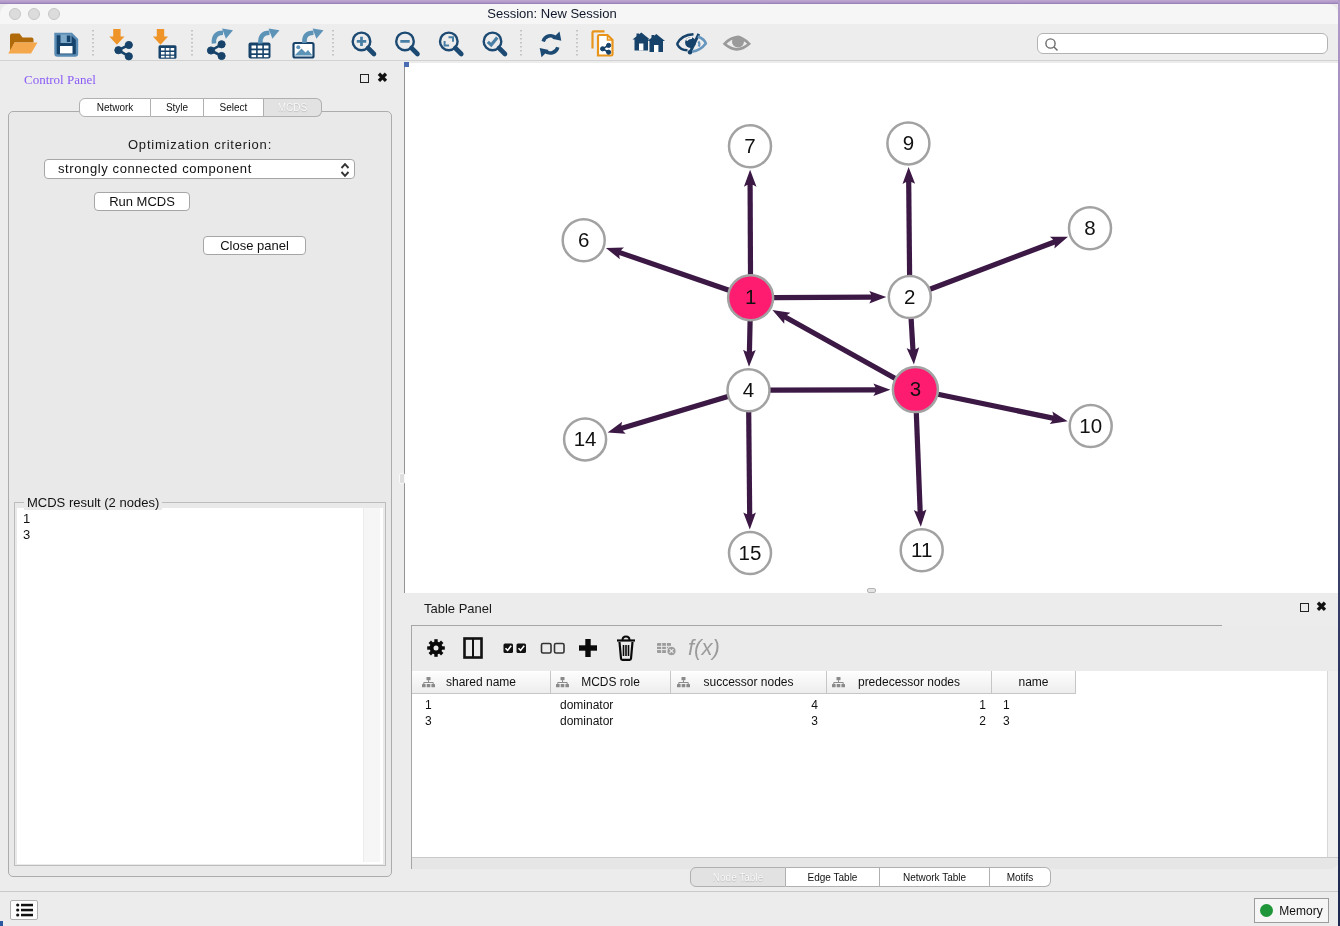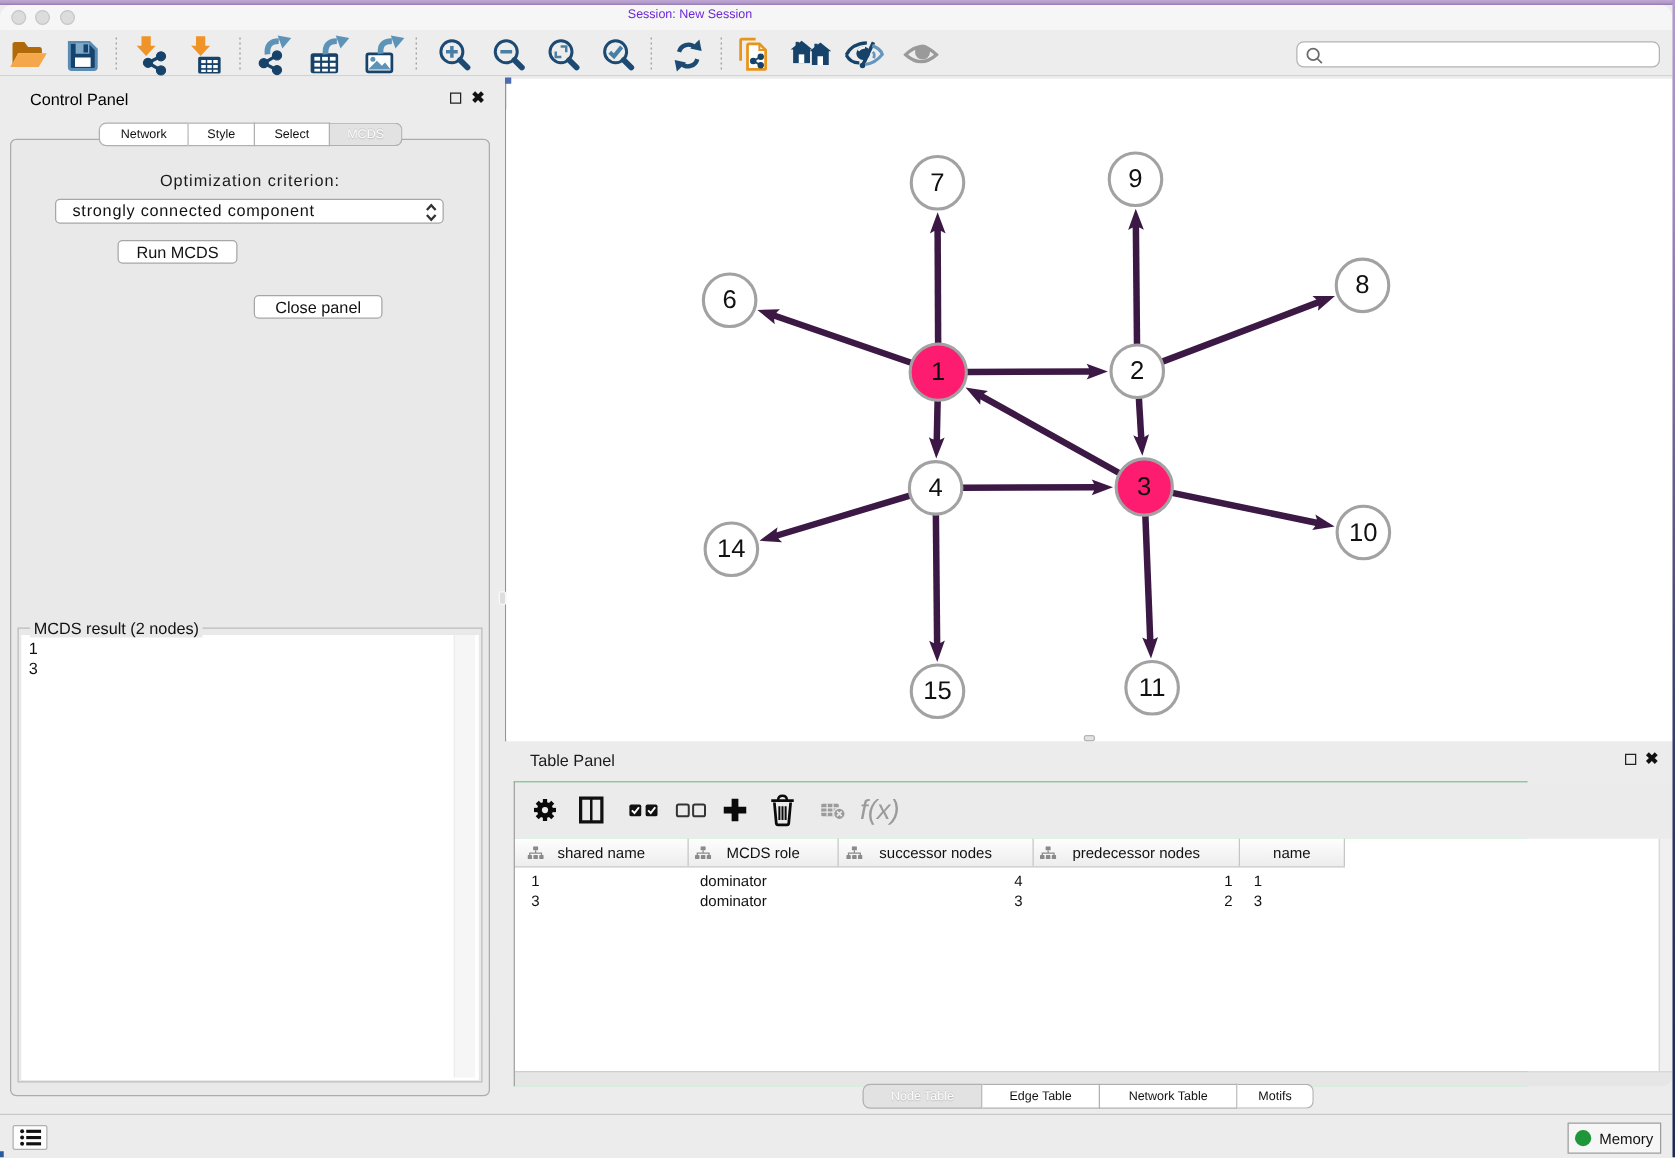--- a/index.html
+++ b/index.html
@@ -6,28 +6,28 @@
 html,body { width:1340px; height:926px; overflow:hidden; }
 body { font-family:"Liberation Sans", sans-serif; background:#ececec; position:relative; }
 .abs { position:absolute; }
 
 #desktop-top { left:0; top:0; width:1340px; height:4px; background:linear-gradient(#bea8d2 0%, #b29ac9 55%, #9478b4 100%); }
 #desktop-right { right:0; top:0; width:2px; height:926px; background:linear-gradient(#b29ac9 0%, #9d86bc 18%, #6f638f 38%, #44466f 55%, #2c3560 72%, #1d2950 100%); }
 #win { left:0; top:4px; width:1338px; height:922px; background:#ececec; border-radius:10px 10px 0 0; overflow:hidden; }
 
 #titlebar { left:0; top:0; width:1338px; height:20px; background:#f6f6f6; }
 .tl { width:12px; height:12px; border-radius:50%; background:#dcdcdc; border:1px solid #c6c6c6; top:4px; }
-#title-text { width:1104px; top:2px; text-align:center; font-size:10px; color:#6d28d9; }
+#title-text { width:1104px; top:2px; text-align:center; font-size:13px; color:#0f172a; }
 
 #toolbar { left:0; top:20px; width:1338px; height:37px; background:#ededed; border-bottom:1px solid #d2d2d2; }
 #searchbox { left:1037px; top:9px; width:291px; height:21px; background:#fff; border:1px solid #b3b3b3; border-radius:6px; }
 
 #main { left:0; top:57px; width:1338px; height:832px; background:#ececec; }
 
-#cp-title { left:24px; top:11px; font-size:13px; color:#000000; }
+#cp-title { left:24px; top:11px; font-size:13px; color:#8b5cf6;font-family:Liberation Serif, serif; }
 #cp-float { left:360px; top:13px; width:9px; height:9px; border:1.5px solid #222; }
 #cp-close { left:377px; top:9px; font-size:13px; font-weight:bold; color:#111; }
 #cp-panel { left:8px; top:50px; width:384px; height:766px; background:#e9e9e9; border:1px solid #acacac; border-radius:5px; }
 .tabstrip { height:19px; display:flex; font-size:10px; }
 .tabstrip .tab { border:1px solid #b0b0b0; border-left:none; background:#fff; color:#111; display:flex; align-items:center; justify-content:center; }
 .tabstrip .tab.first { border-left:1px solid #b0b0b0; border-radius:6px 0 0 6px; }
 .tabstrip .tab.last { border-radius:0 6px 6px 0; }
 .tabstrip .tab.sel { background:#e2e2e2; color:#fbfbfb; text-shadow:0 1px 1px #bdbdbd, 0 -0.5px 0.5px #c8c8c8; }
 #cp-tabs { left:79px; top:37px; }
 #opt-label { left:0px; top:76px; width:400px; text-align:center; font-size:13px; color:#1a1a1a; letter-spacing:0.8px; }
@@ -44,21 +44,21 @@
 #net-titlebar { left:0; top:0; width:934px; height:23px; background:linear-gradient(#fefefe 0%, #f6f6f6 20%, #d8d8d8 100%); border-bottom:1px solid #a5a5a5; }
 #net-title { width:100%; top:3px; padding-left:8px; text-align:center; font-size:13px; color:#151515; font-weight:bold; letter-spacing:0.3px; }
 #net-canvas { left:0; top:24px; width:934px; height:505px; background:#fff; }
 #net-grip { left:462px; top:525px; width:9px; height:5px; background:#e3e3e3; border:1px solid #b5b5b5; border-radius:2px; }
 
 #div-grip { left:399px; top:412px; width:6px; height:11px; background:#dedede; border:1px solid #f8f8f8; border-radius:2px; }
 
 #tp-title { left:424px; top:540px; font-size:13px; color:#1a1a1a; }
 #tp-float { left:1300px; top:542px; width:9px; height:9px; border:1.5px solid #222; }
 #tp-close { left:1316px; top:538px; font-size:13px; font-weight:bold; color:#111; }
-#tp-box { left:411px; top:564px; width:811px; height:244px; background:#86efac; border:1px solid #a6a6a6; border-right:none; border-bottom:none; }
+#tp-box { left:411px; top:564px; width:811px; height:244px; background:#fdba74; border:1px solid #a6a6a6; border-right:none; border-bottom:none; }
 #tp-toolbar { left:0; top:0; width:926px; height:45px; background:#ebebeb; }
 #tp-table { left:0; top:45px; width:915px; height:186px; background:#fff; font-size:12px; }
 #tp-vtrack { left:915px; top:45px; width:11px; height:186px; background:#f0f0f0; border-left:1px solid #d8d8d8; }
 #tp-htrack { left:0; top:231px; width:926px; height:12px; background:#e6e6e6; border-top:1px solid #c9c9c9; border-radius:0 0 8px 0; }
 .th-row { position:absolute; left:0; top:1px; height:22px; background:linear-gradient(#fdfdfd,#ededed); border-bottom:1px solid #c6c6c6; }
 .th { position:absolute; top:0; height:22px; border-right:1px solid #c6c6c6; display:flex; align-items:center; justify-content:center; color:#111; }
 .td { position:absolute; color:#111; }
 
 #bt-tabs { left:690px; top:806px; }
 

